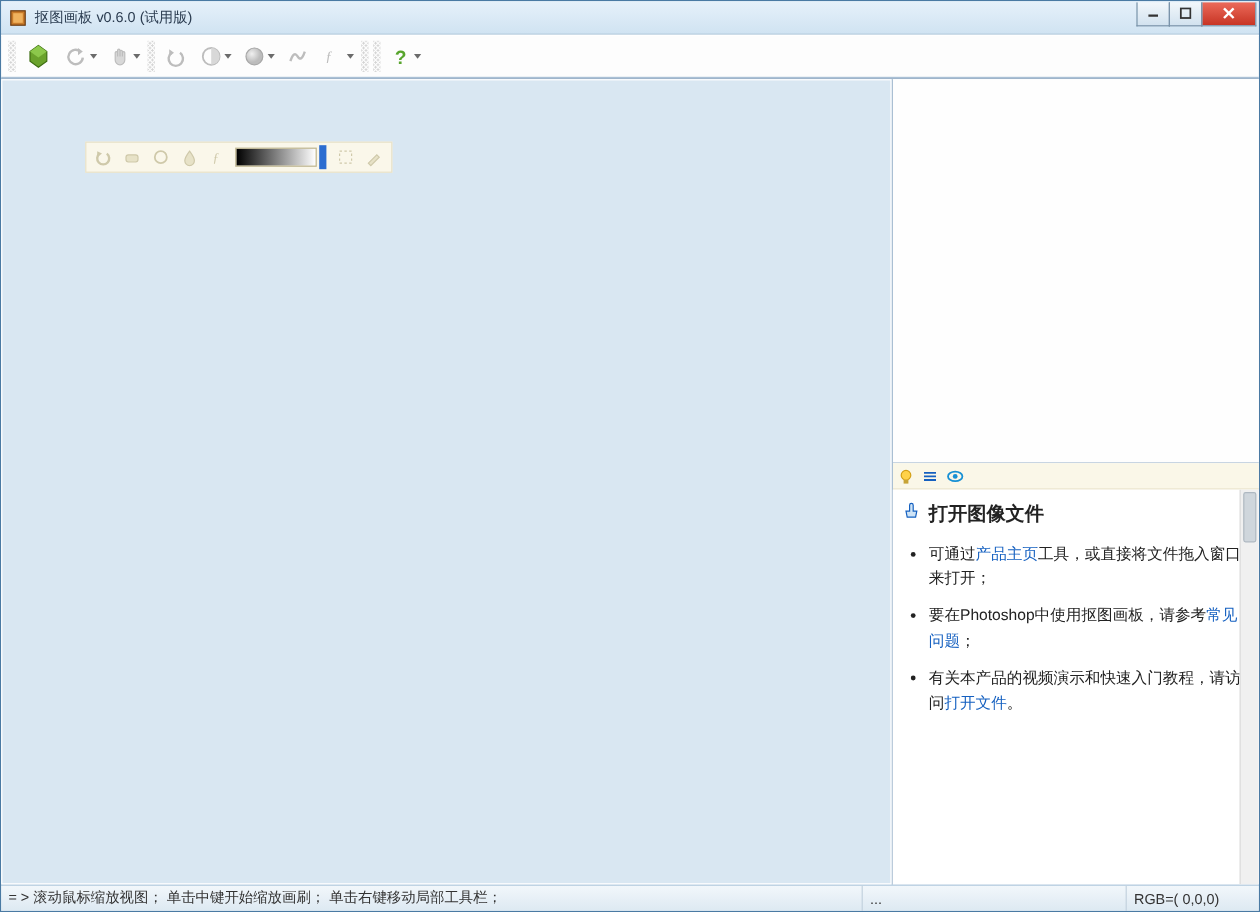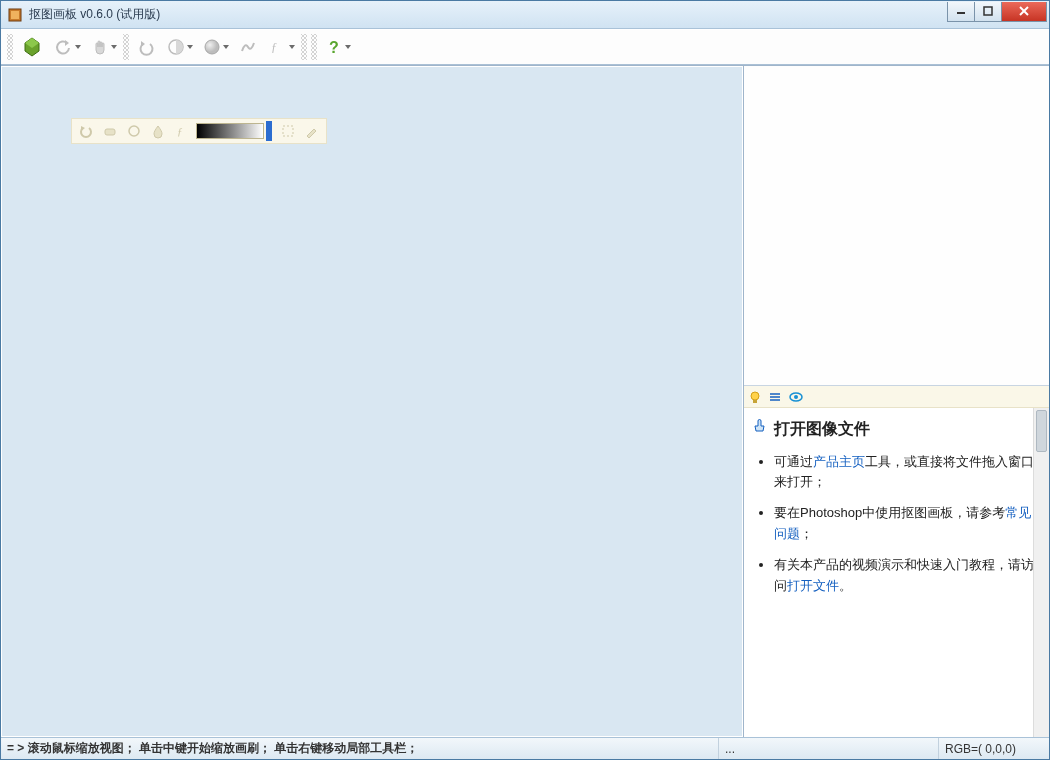--- a/index.html
+++ b/index.html
@@ -31,21 +31,21 @@
 .help-header { height: 22px; background: #faf7e8; display: flex; align-items: center; padding: 0 4px; gap: 6px; border-bottom: 1px solid #e8e2c8; }
 .help-body { flex: 1; padding: 8px 10px 8px 8px; overflow-y: auto; background: #fff; font-size: 13px; line-height: 1.6; color: #222; position: relative; }
 .help-body h3 { font-size: 16px; display: flex; align-items: flex-start; gap: 4px; margin-bottom: 10px; }
 .help-body ul { padding-left: 22px; }
 .help-body li { margin-bottom: 10px; }
 .help-body a { color: #1560c0; text-decoration: none; }
 .help-scroll { position:absolute; right:0; top:0; bottom:0; width:16px; background:#f0f0f0; border-left:1px solid #dcdcdc; }
 .help-scroll::before { content:""; position:absolute; top:2px; left:2px; right:2px; height:40px; background:#cfd6dc; border:1px solid #aeb8c1; border-radius:2px; }
 .statusbar { height: 22px; background: linear-gradient(#f2f7fb,#dde9f2); border-top: 1px solid #a9c2d8; display: flex; align-items: center; font-size: 12px; color: #333; }
 .statusbar .cell { padding: 0 6px; border-right: 1px solid #c2d1de; height: 100%; display: flex; align-items: center; }
-.statusbar .hint { flex: 1; font-weight: bold; }
+.statusbar .hint { flex: 1; }
 .icon { display: inline-flex; align-items:center; justify-content:center; }
 </style>
 </head>
 <body>
 
 <div class="window">
 
   <div class="titlebar">
     <span class="app-icon icon">
       <svg width="16" height="16">

